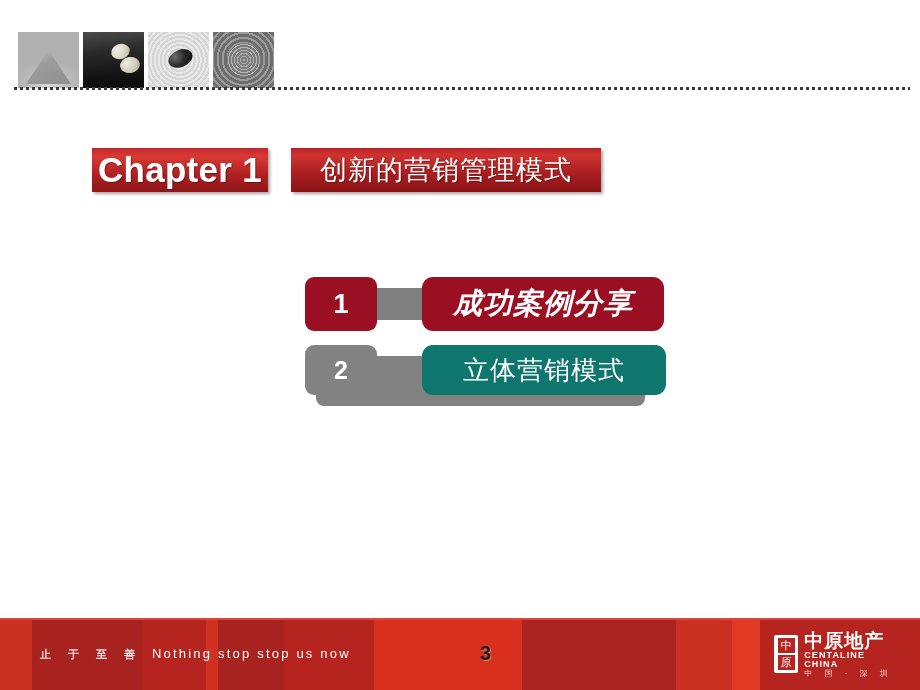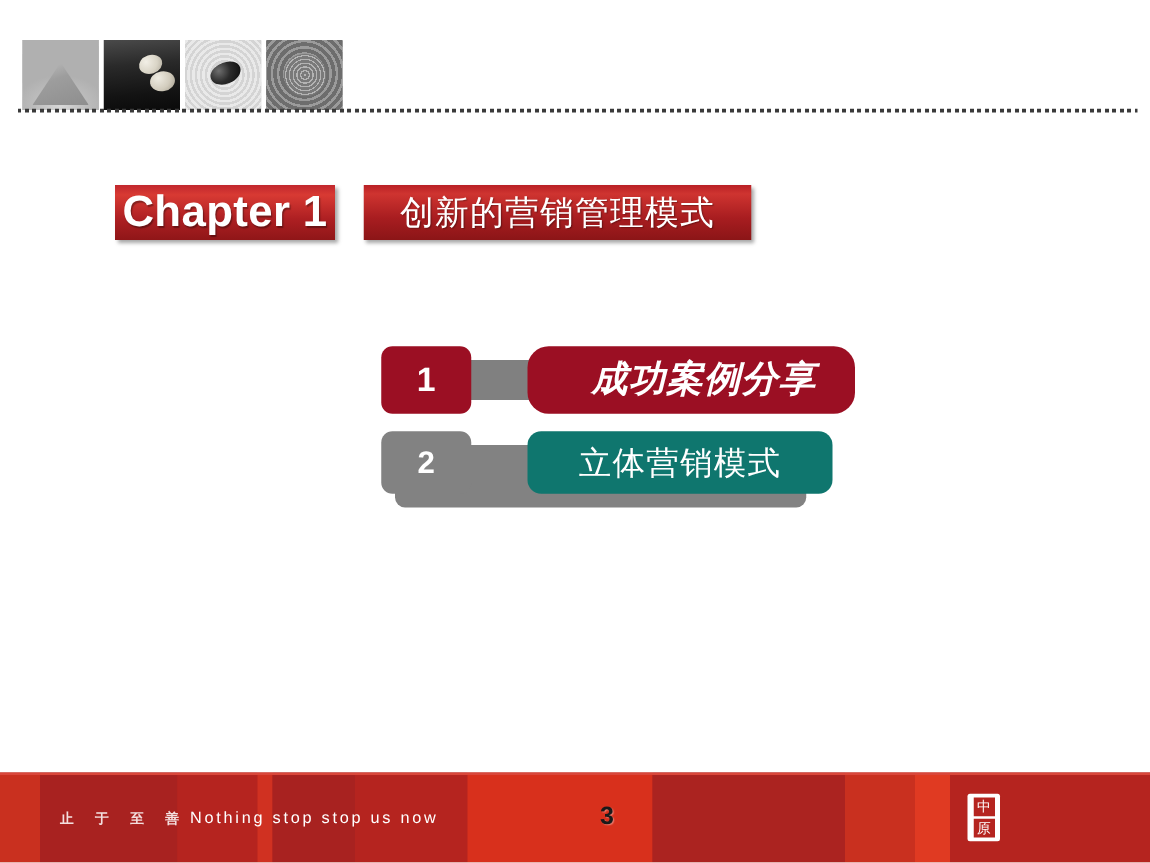--- a/index.html
+++ b/index.html
@@ -157,25 +157,24 @@
     position: absolute;
     left: 360px; top: 288px;
     width: 90px; height: 32px;
     background: #808080;
     z-index: 1;
   }
   #row-1-label-box {
     position: absolute;
     left: 422px; top: 277px;
     width: 242px; height: 54px;
-    border-radius: 17px;
+    border-radius: 11px;
     background: #9b0f23;
     display: flex; align-items: center; justify-content: center;
     z-index: 3;
-    padding-left: 20px;
   }
   #row-1-number-label {
     color: #ffffff; font-size: 27px; font-weight: bold;
   }
   #row-1-text {
     color: #ffffff;
     font-size: 29px;
     font-weight: bold;
     font-style: italic;
     letter-spacing: 1px;
@@ -234,21 +233,21 @@
     overflow: hidden;
   }
   #footer-bands { position: absolute; inset: 0; }
   .band { position: absolute; top: 0; height: 72px; }
   #footer-topline {
     position: absolute; left: 0; top: 0; width: 920px; height: 2px;
     background: #d9463a;
   }
   #footer-cn-tagline {
     position: absolute;
-    left: 48px; top: 647px;
+    left: 40px; top: 647px;
     font-size: 11px;
     color: #f3dede;
     letter-spacing: 7px;
     font-weight: bold;
     white-space: nowrap;
   }
   #footer-en-tagline {
     position: absolute;
     left: 152px; top: 646px;
     font-size: 13px;
@@ -365,13 +364,18 @@
 </div>
 <div id="footer-cn-tagline">止 于 至 善</div>
 <div id="footer-en-tagline">Nothing stop stop us now</div>
 <div id="page-number">3</div>
 
 <div id="logo">
   <div id="logo-mark">
     <div class="logo-mark-cell">中</div>
     <div class="logo-mark-cell">原</div>
   </div>
+  <div id="logo-textblock">
+    <div id="logo-cn">中原地产</div>
+    <div id="logo-en">CENTALINE CHINA</div>
+    <div id="logo-region">中 国 · 深 圳</div>
+  </div>
 </div>
 
 </body></html>

